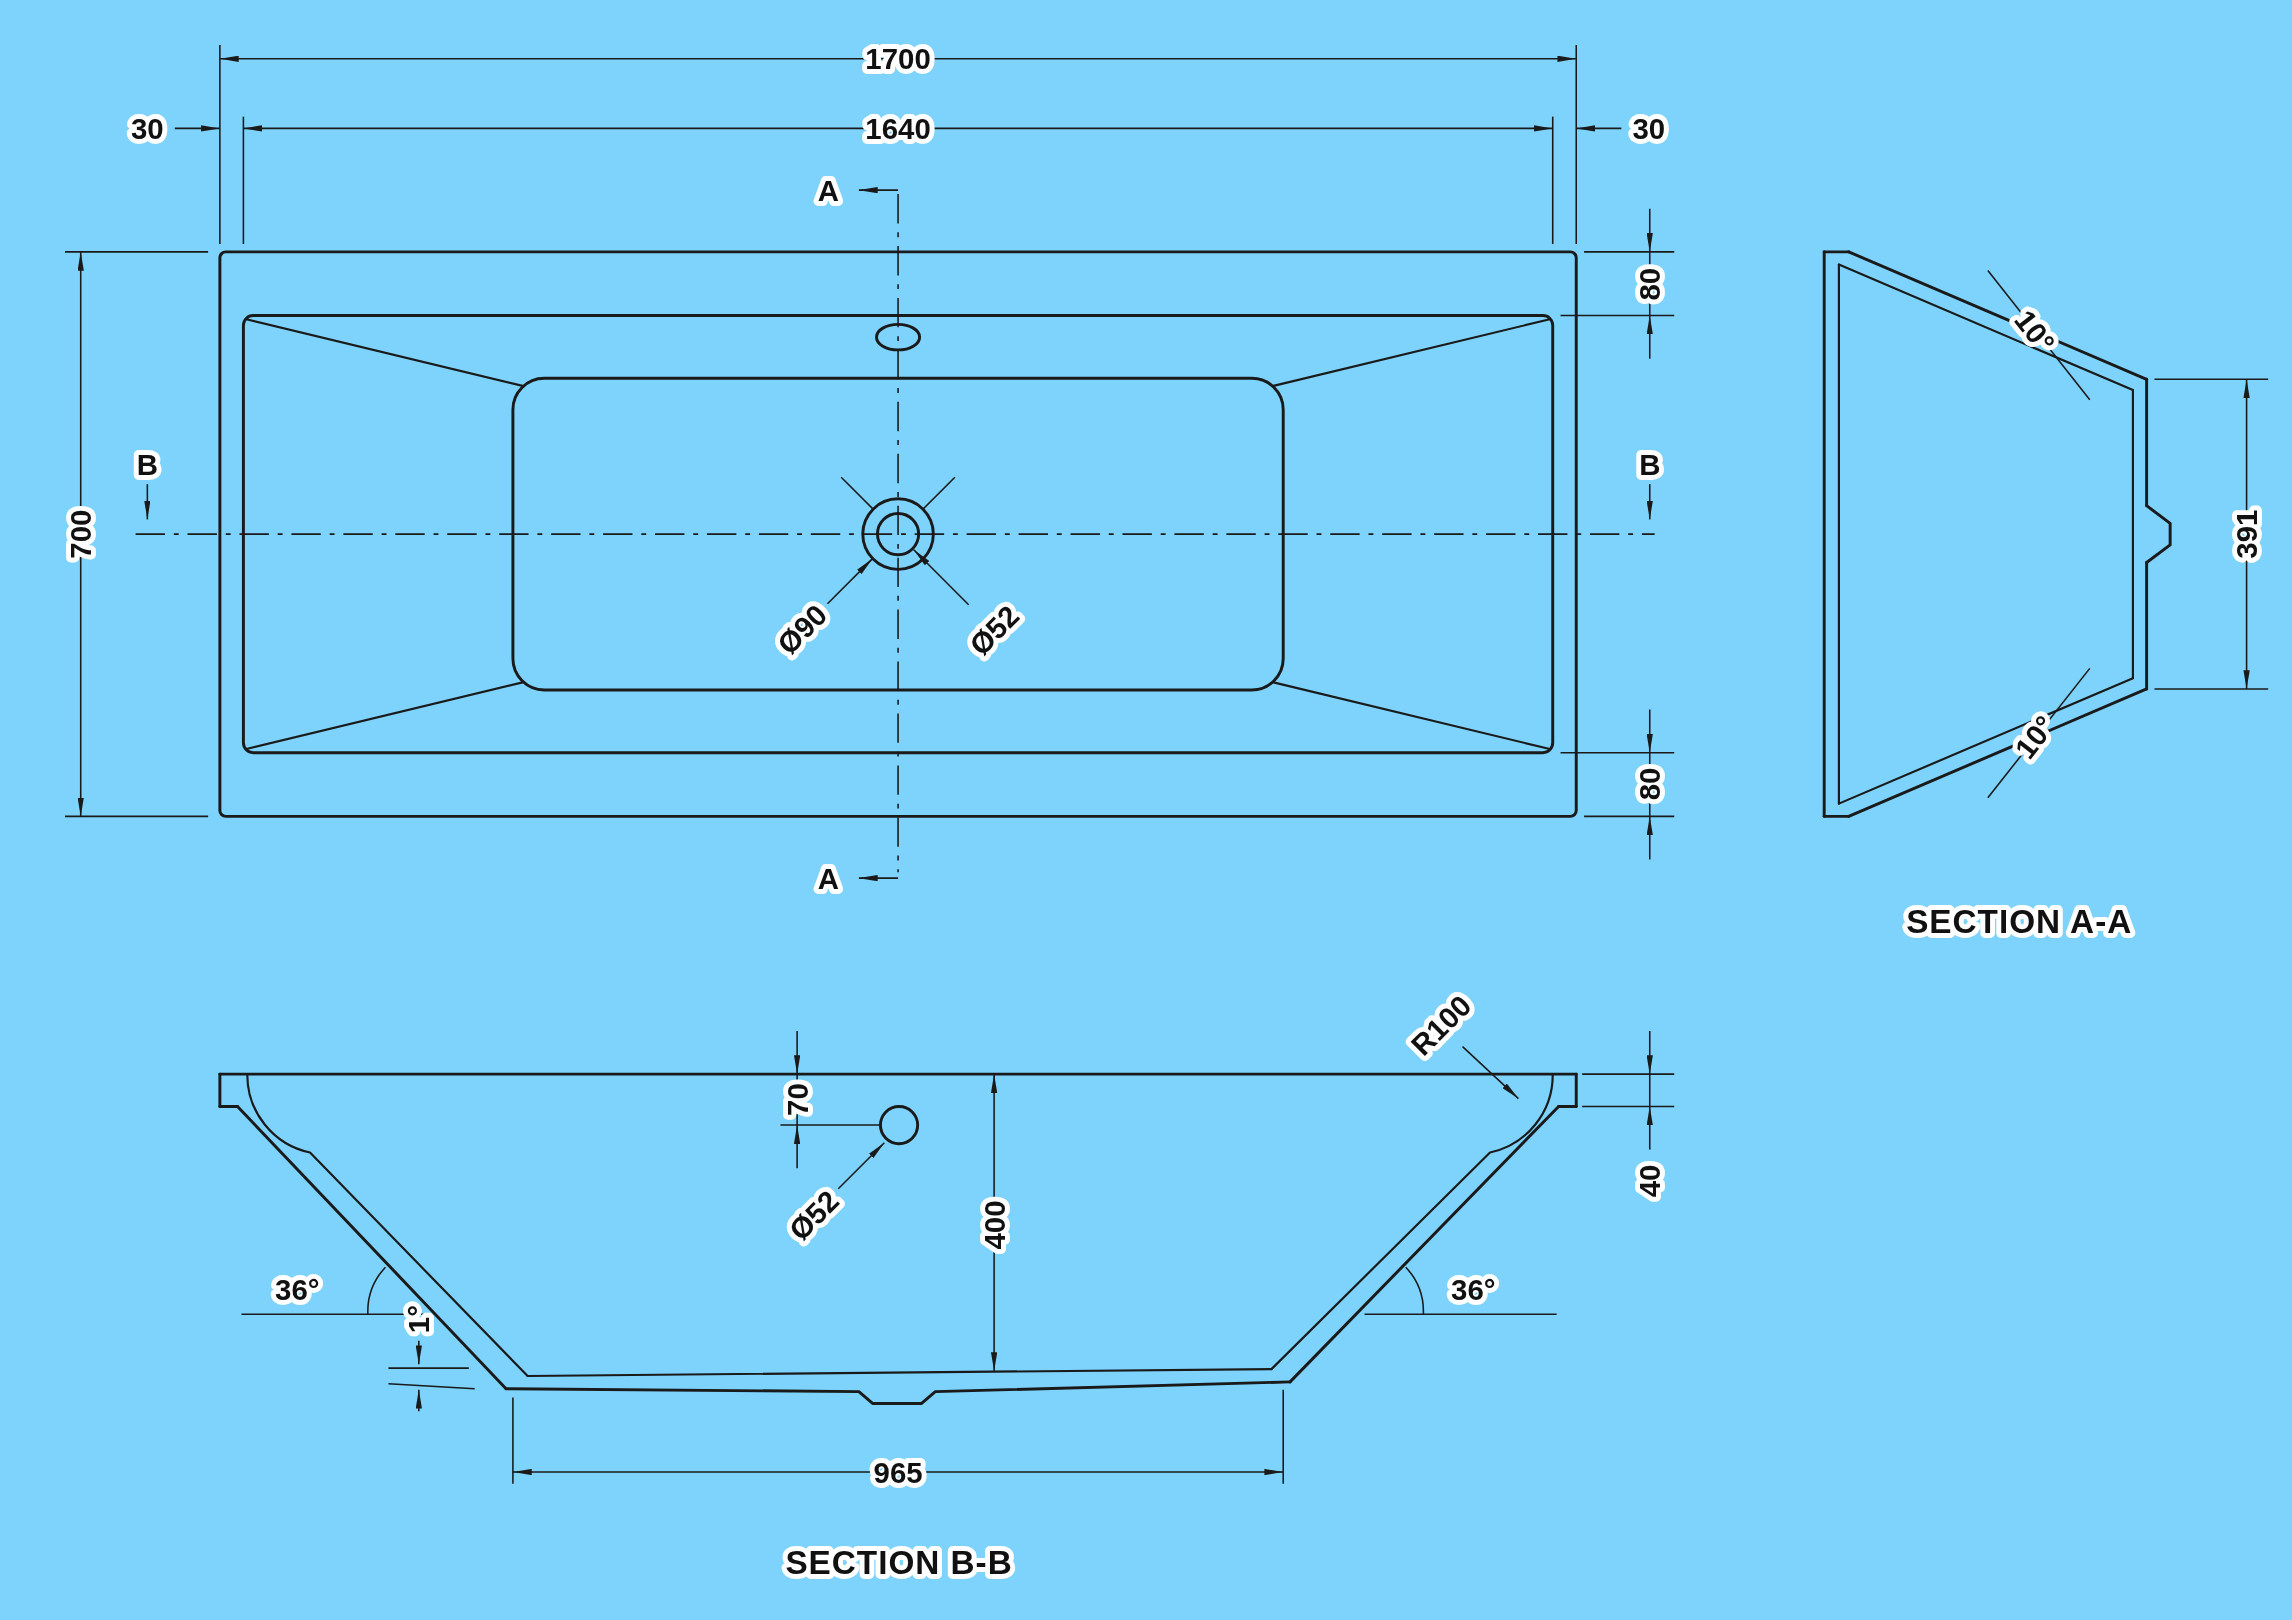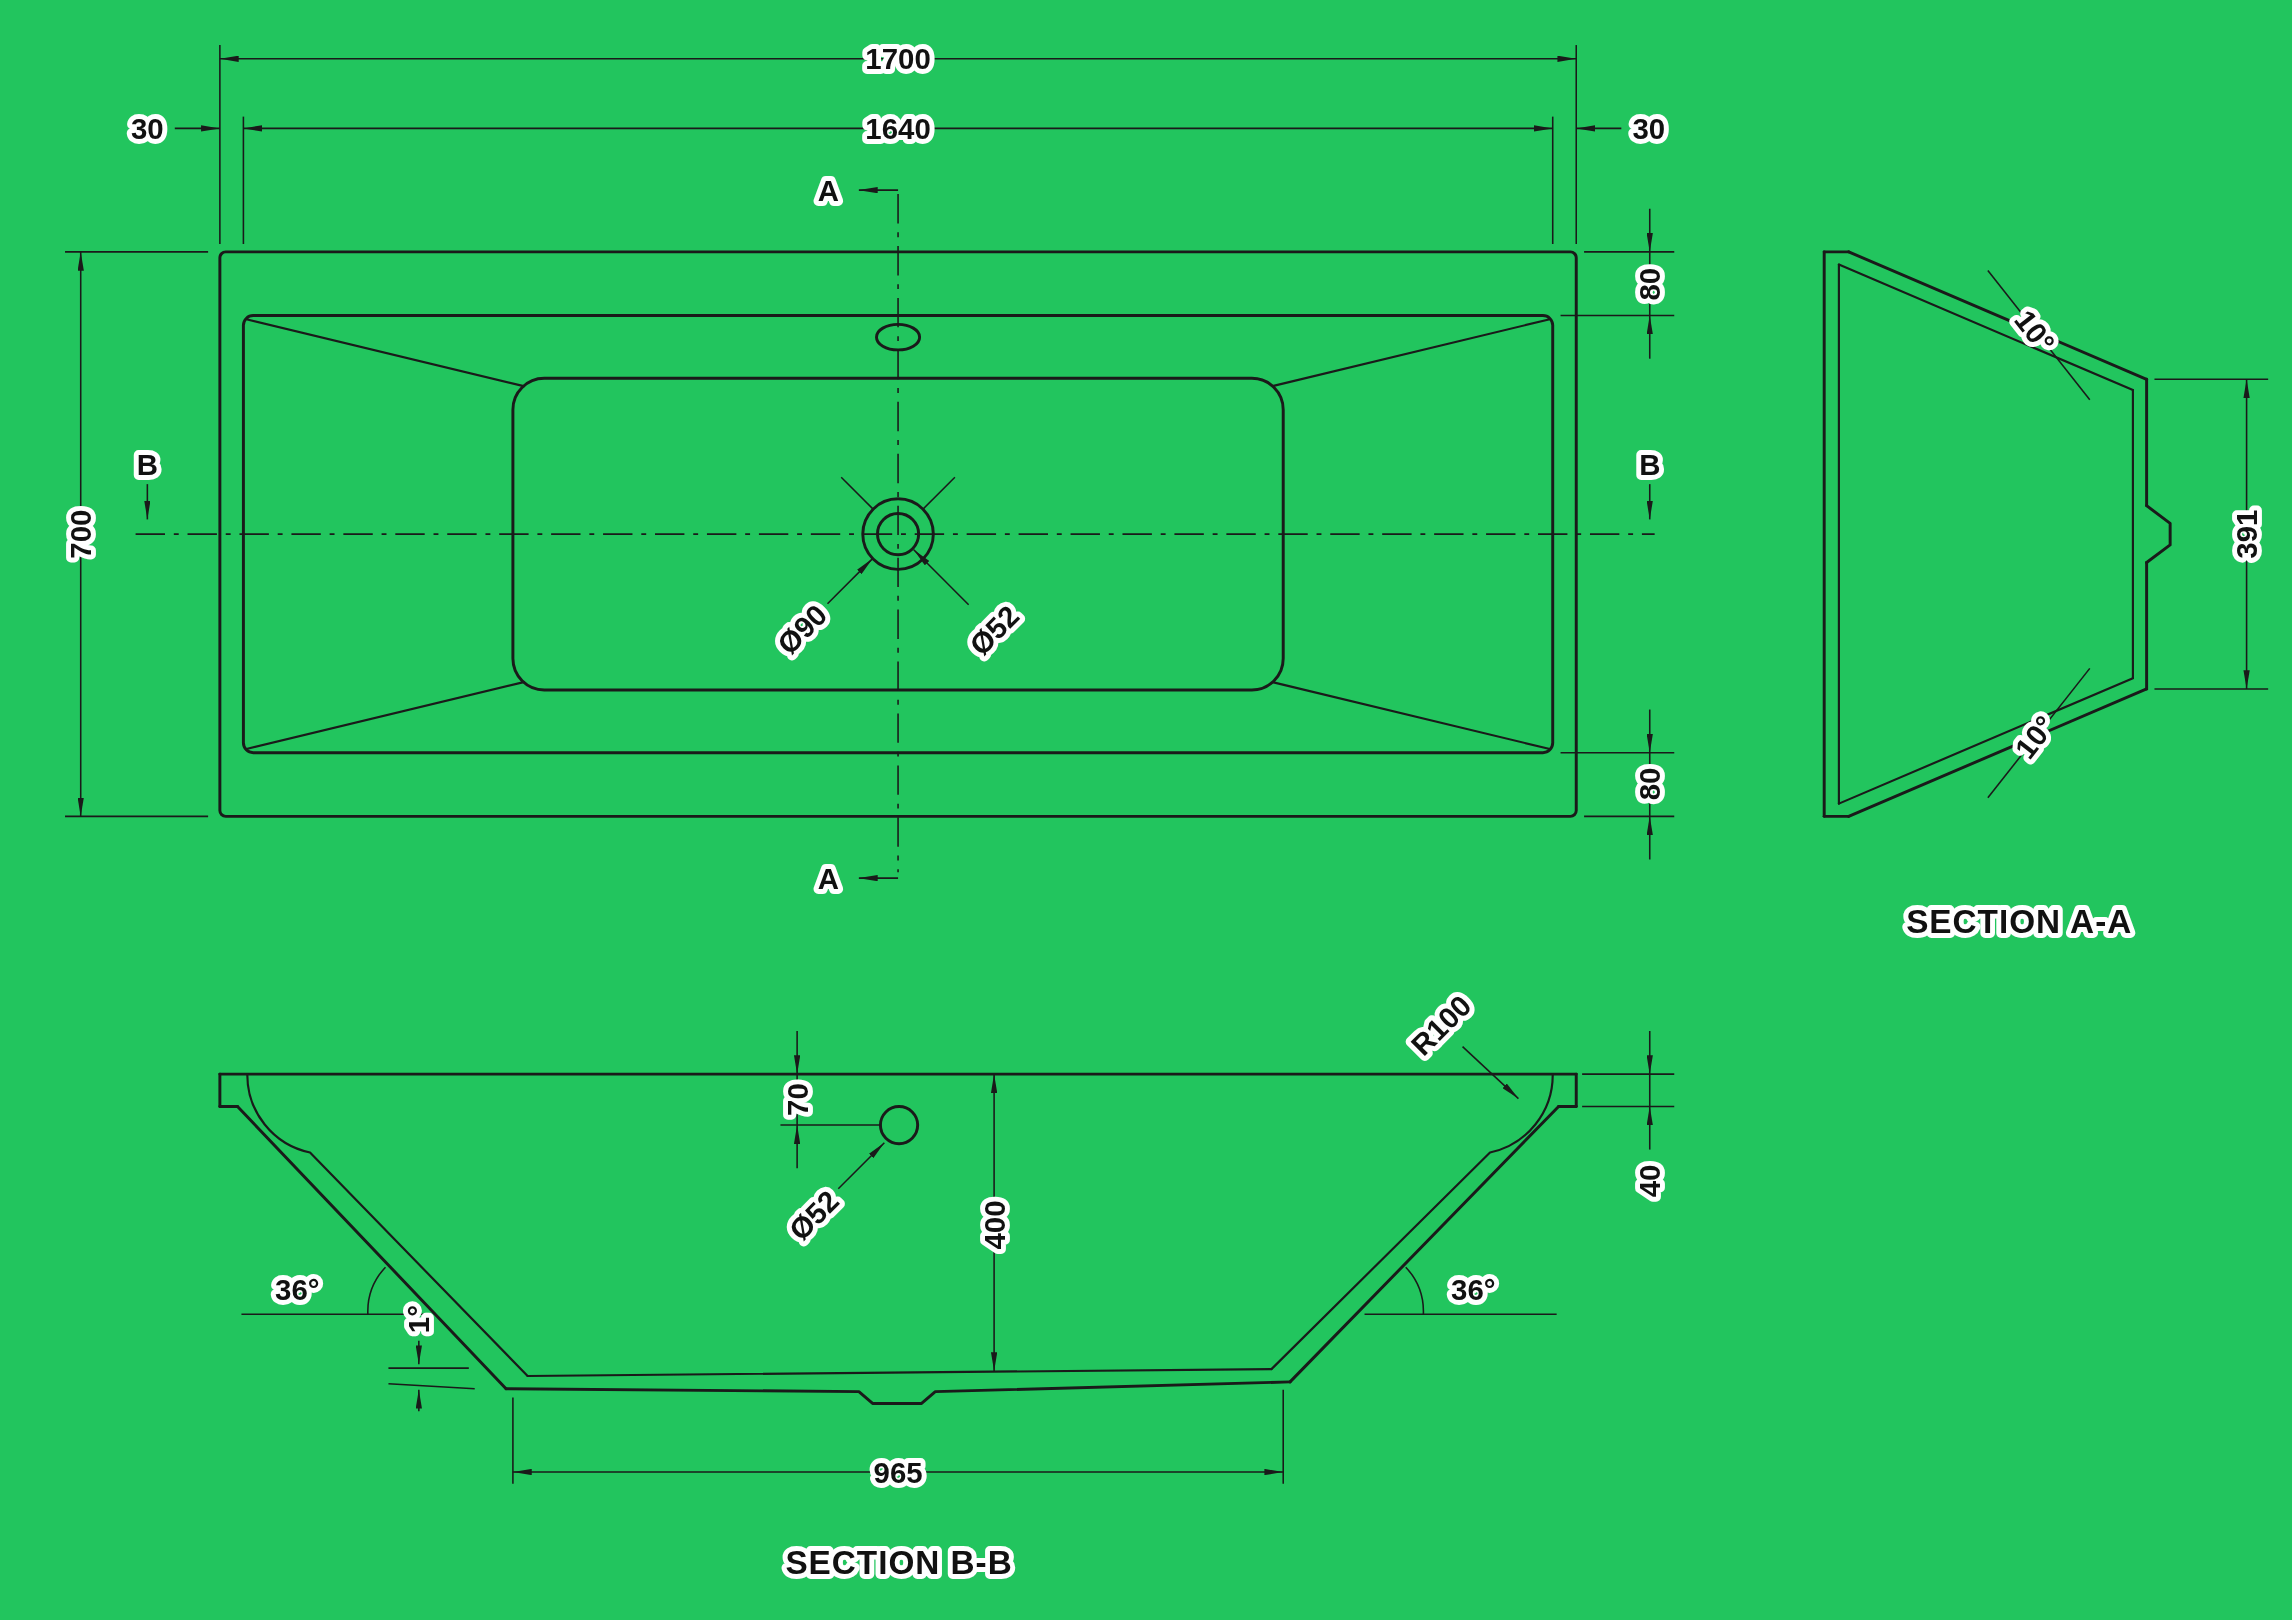--- a/index.html
+++ b/index.html
@@ -1,19 +1,19 @@
 <!DOCTYPE html>
 <html><head>
 <meta charset="utf-8">
 <style>
   html,body{margin:0;padding:0;background:#ffffff;}
   .sheet{
     position:relative;
     width:2293px;height:1620px;
-    background:#22c55e;
+    background:#7dd3fc;
     font-family:"Liberation Sans",sans-serif;
     overflow:hidden;
   }
   svg{display:block;}
   
   .obj{fill:none;stroke:#1a1a1a;stroke-width:3;stroke-linejoin:round;stroke-linecap:round;}
   .obj2{fill:none;stroke:#1a1a1a;stroke-width:2.2;stroke-linejoin:round;stroke-linecap:round;}
   
   .thin{fill:none;stroke:#1a1a1a;stroke-width:1.6;stroke-linecap:butt;}
   

